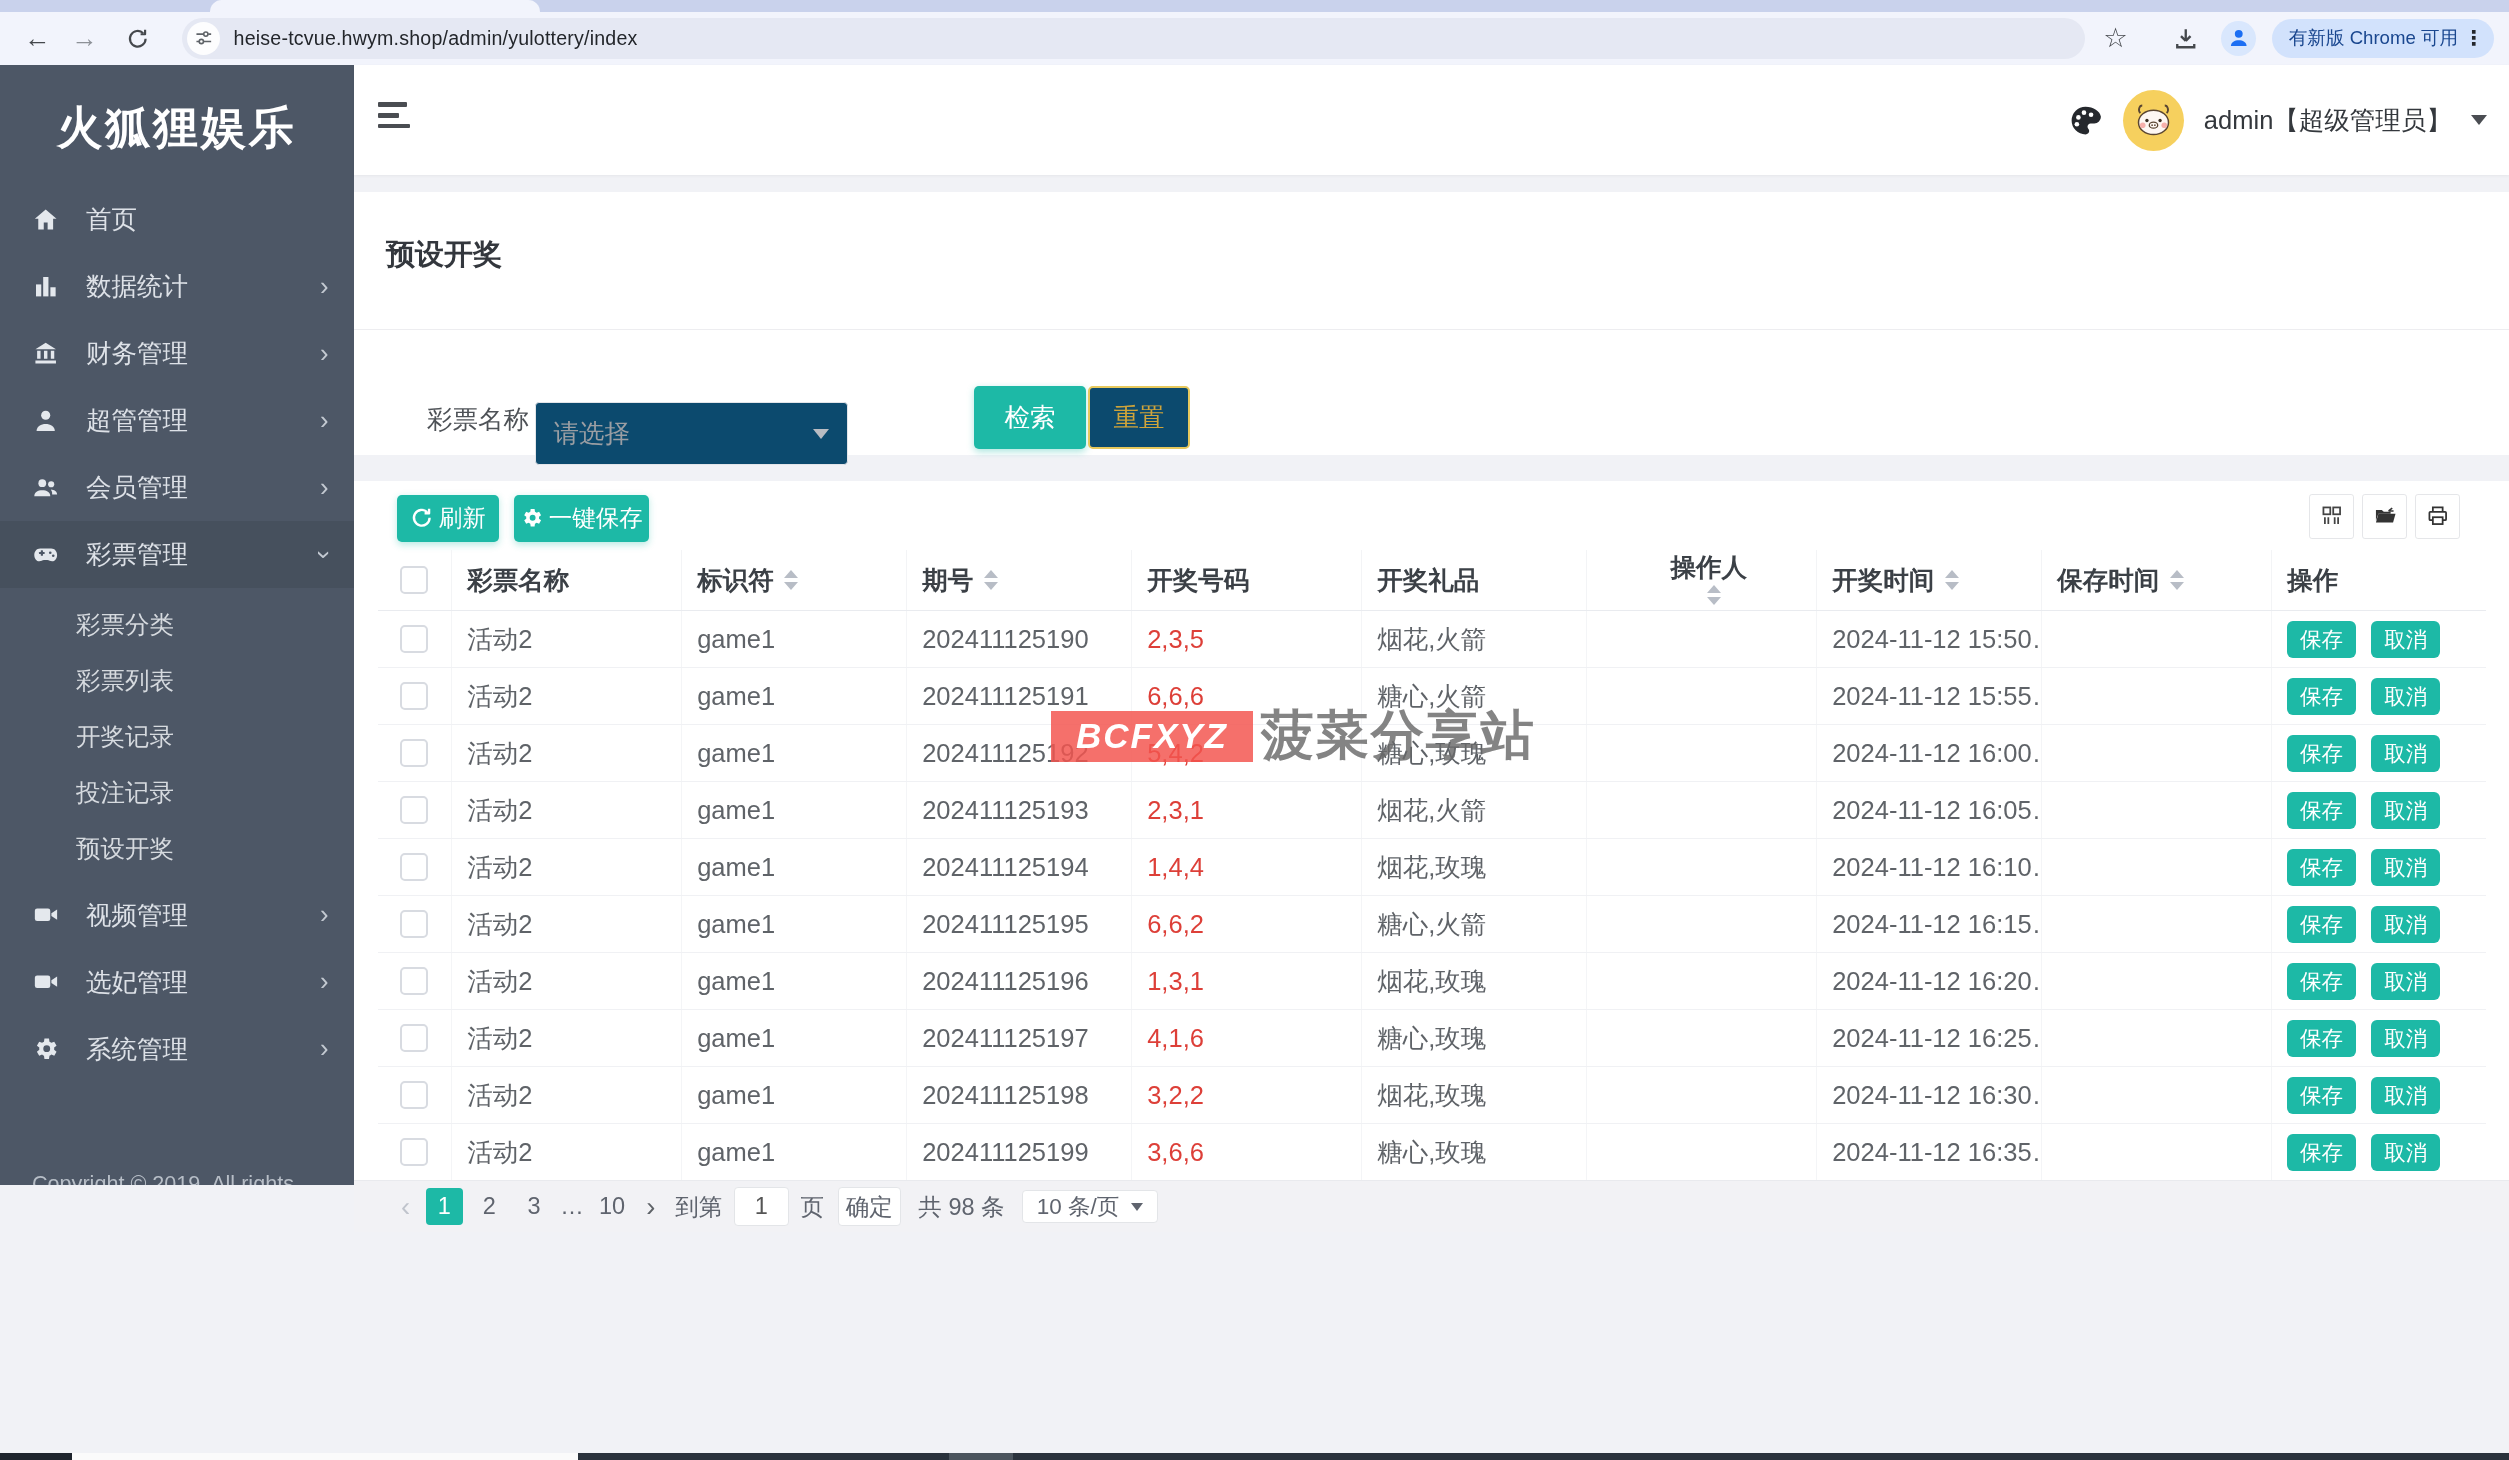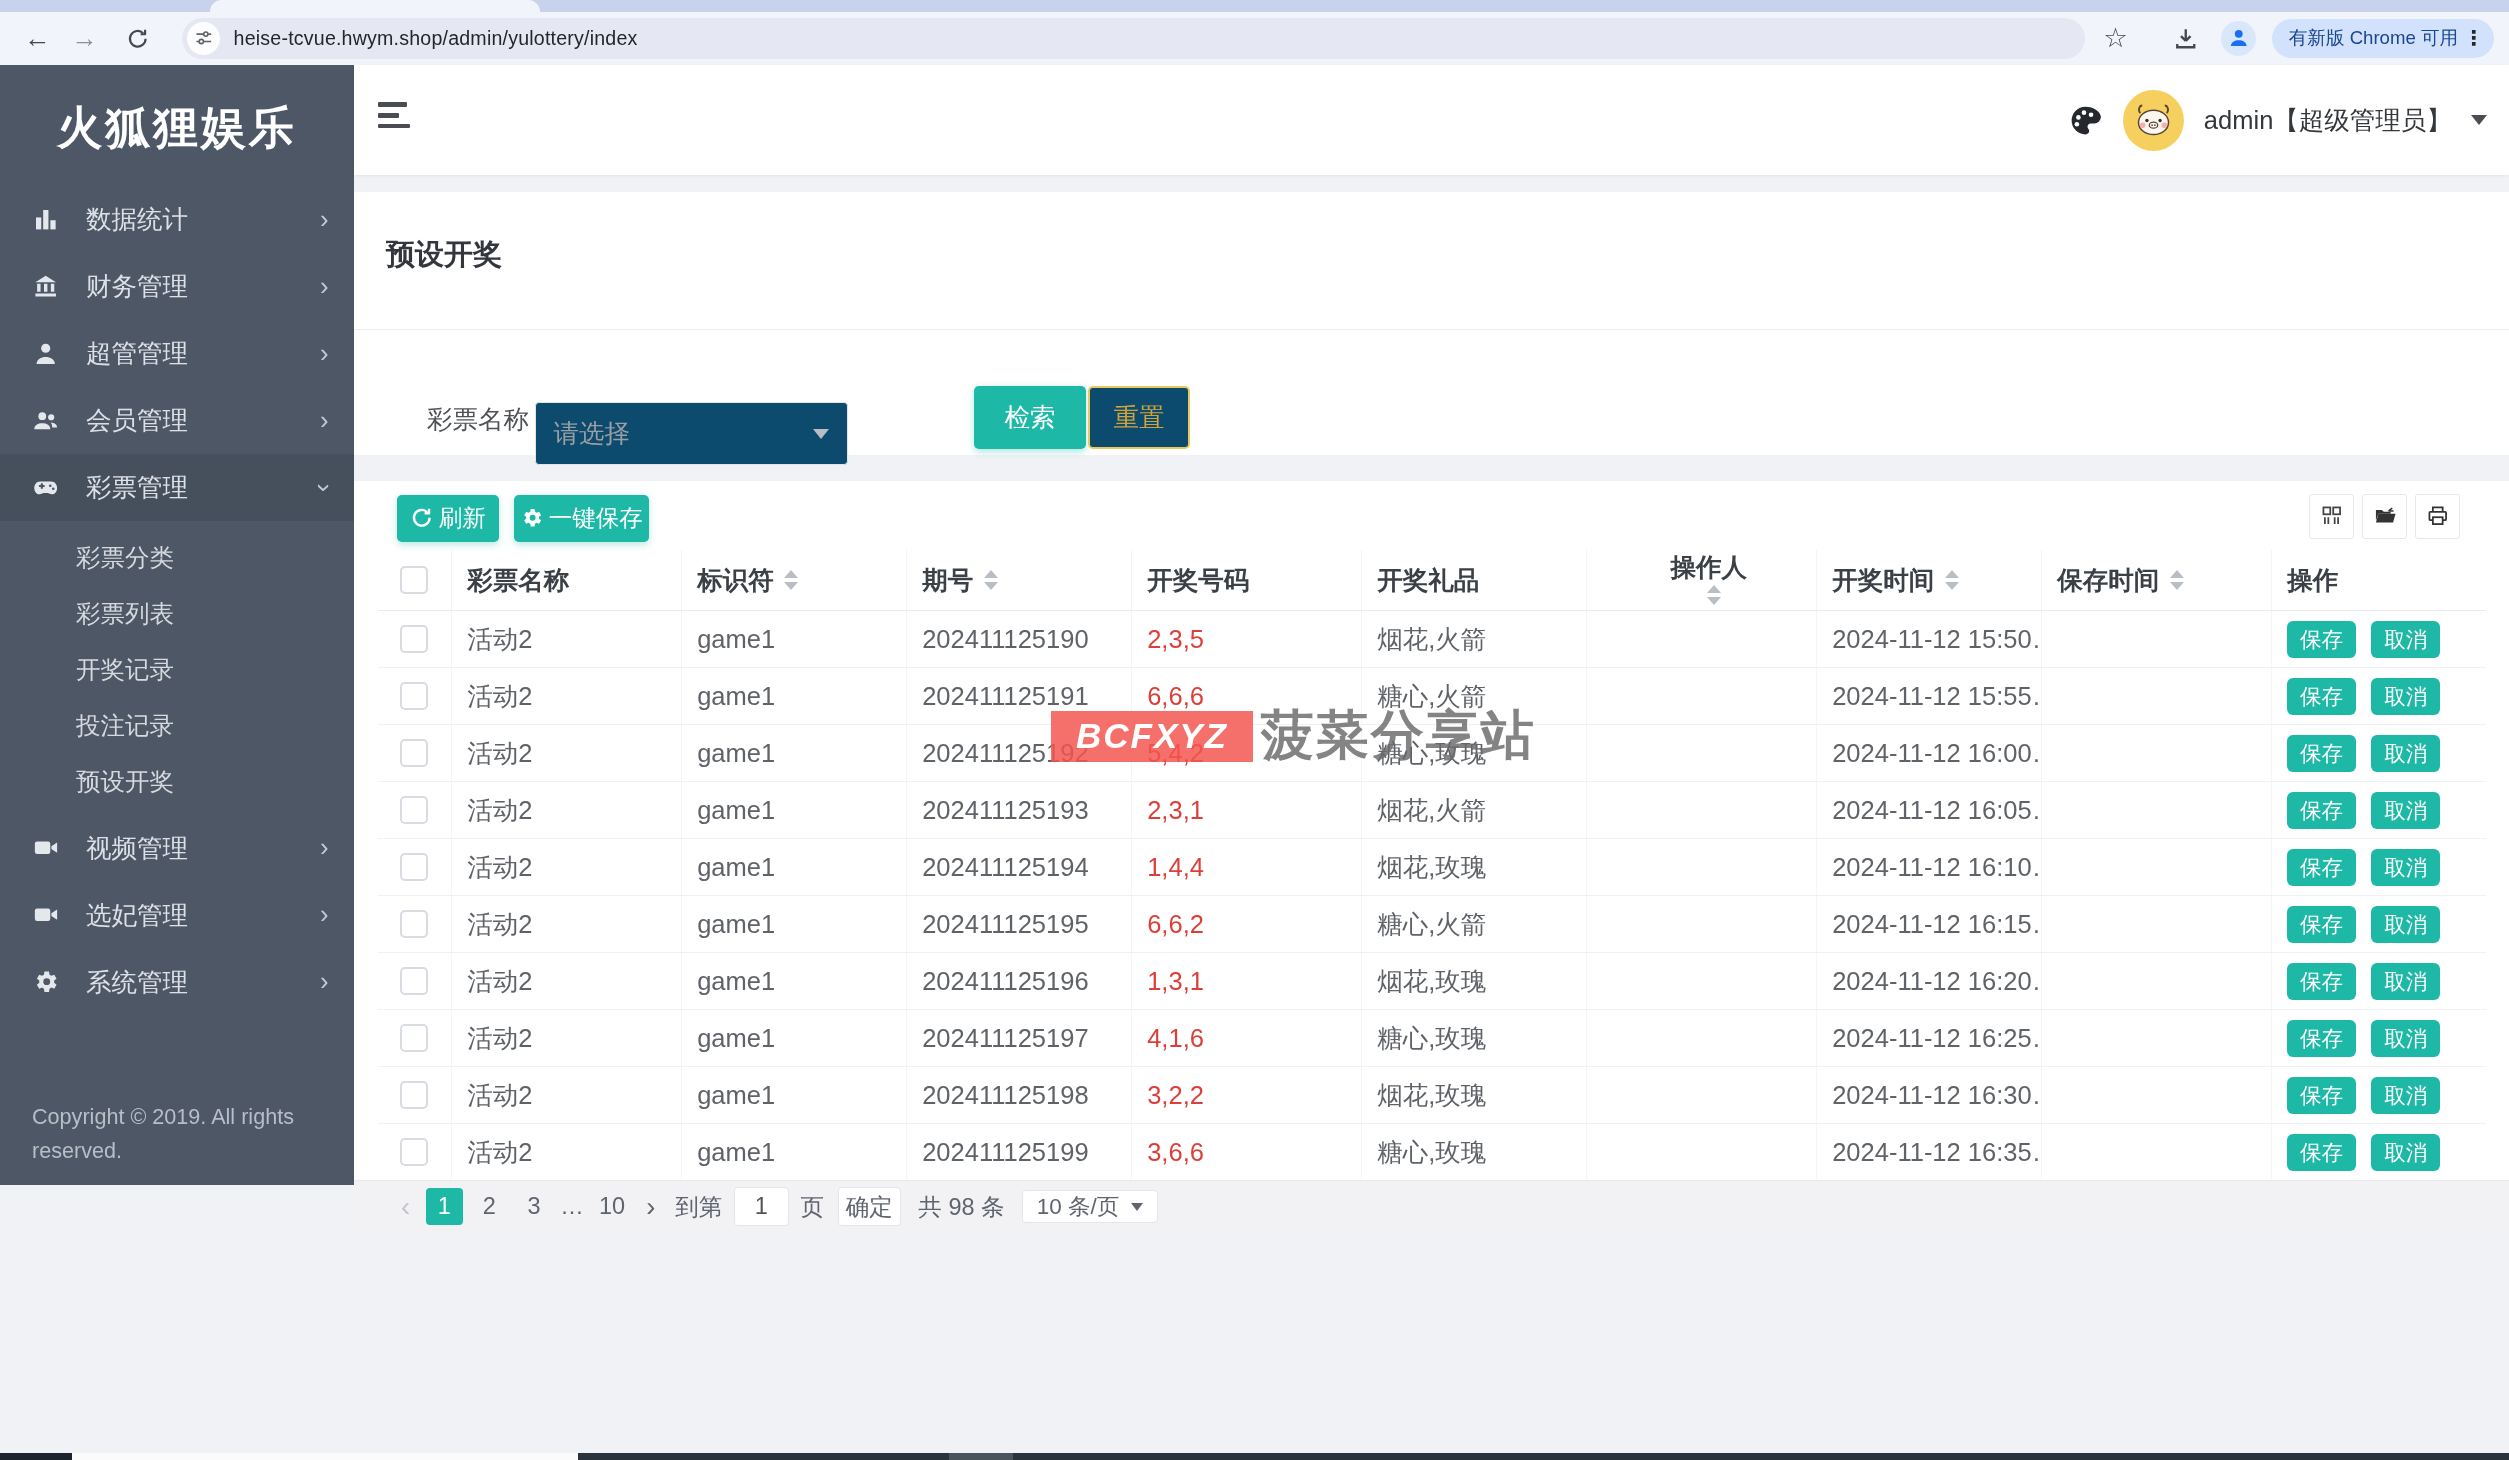--- a/index.html
+++ b/index.html
@@ -183,20 +183,28 @@
   </div>
   <div id="chip">
     <span class="chiptxt">有新版 Chrome 可用</span>
     <span class="dots">⋮</span>
   </div>
 </div>
 
 <div id="sidebar">
   <div id="logo">火狐狸娱乐</div>
   <div id="menu">
+      <div class="mi">
+        <span class="micon">
+          <svg viewBox="0 0 24 24" fill="#e4e8ed">
+            <path d="M12 3l9.5 8.2h-3v9.3h-4.8v-6h-3.4v6H5.5v-9.3h-3z"></path>
+          </svg>
+        </span>
+        <span class="lbl">首页</span>
+      </div>
       <div class="mi">
         <span class="micon">
           <svg viewBox="0 0 24 24" fill="#e4e8ed">
             <rect x="3.5" y="10" width="4.6" height="10.5"></rect>
             <rect x="9.8" y="3.5" width="4.6" height="17"></rect>
             <rect x="16.1" y="12.5" width="4.6" height="8"></rect>
           </svg>
         </span>
         <span class="lbl">数据统计</span>
         <span class="arr">›</span>

